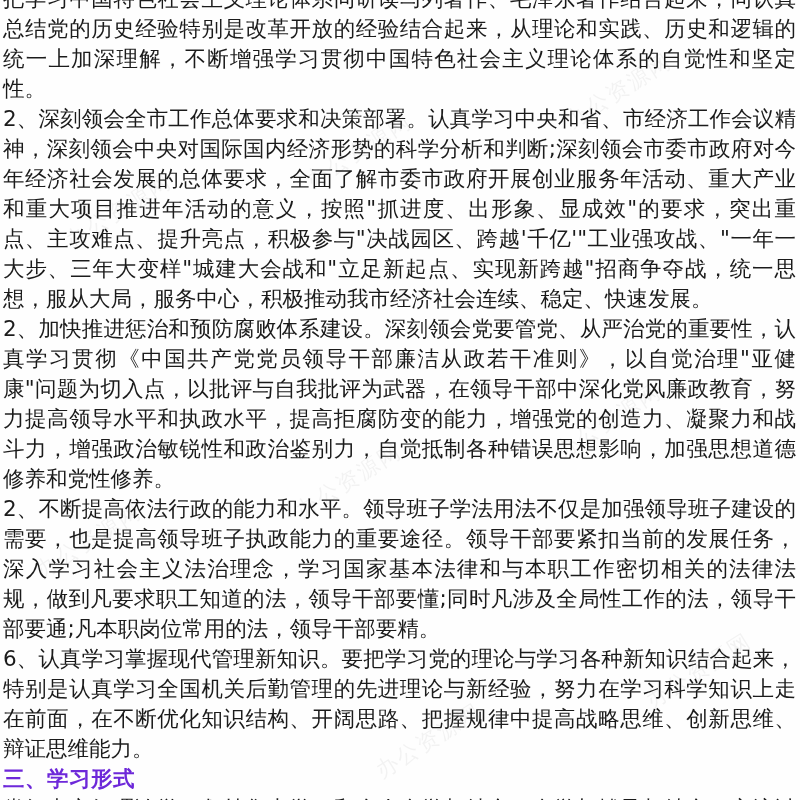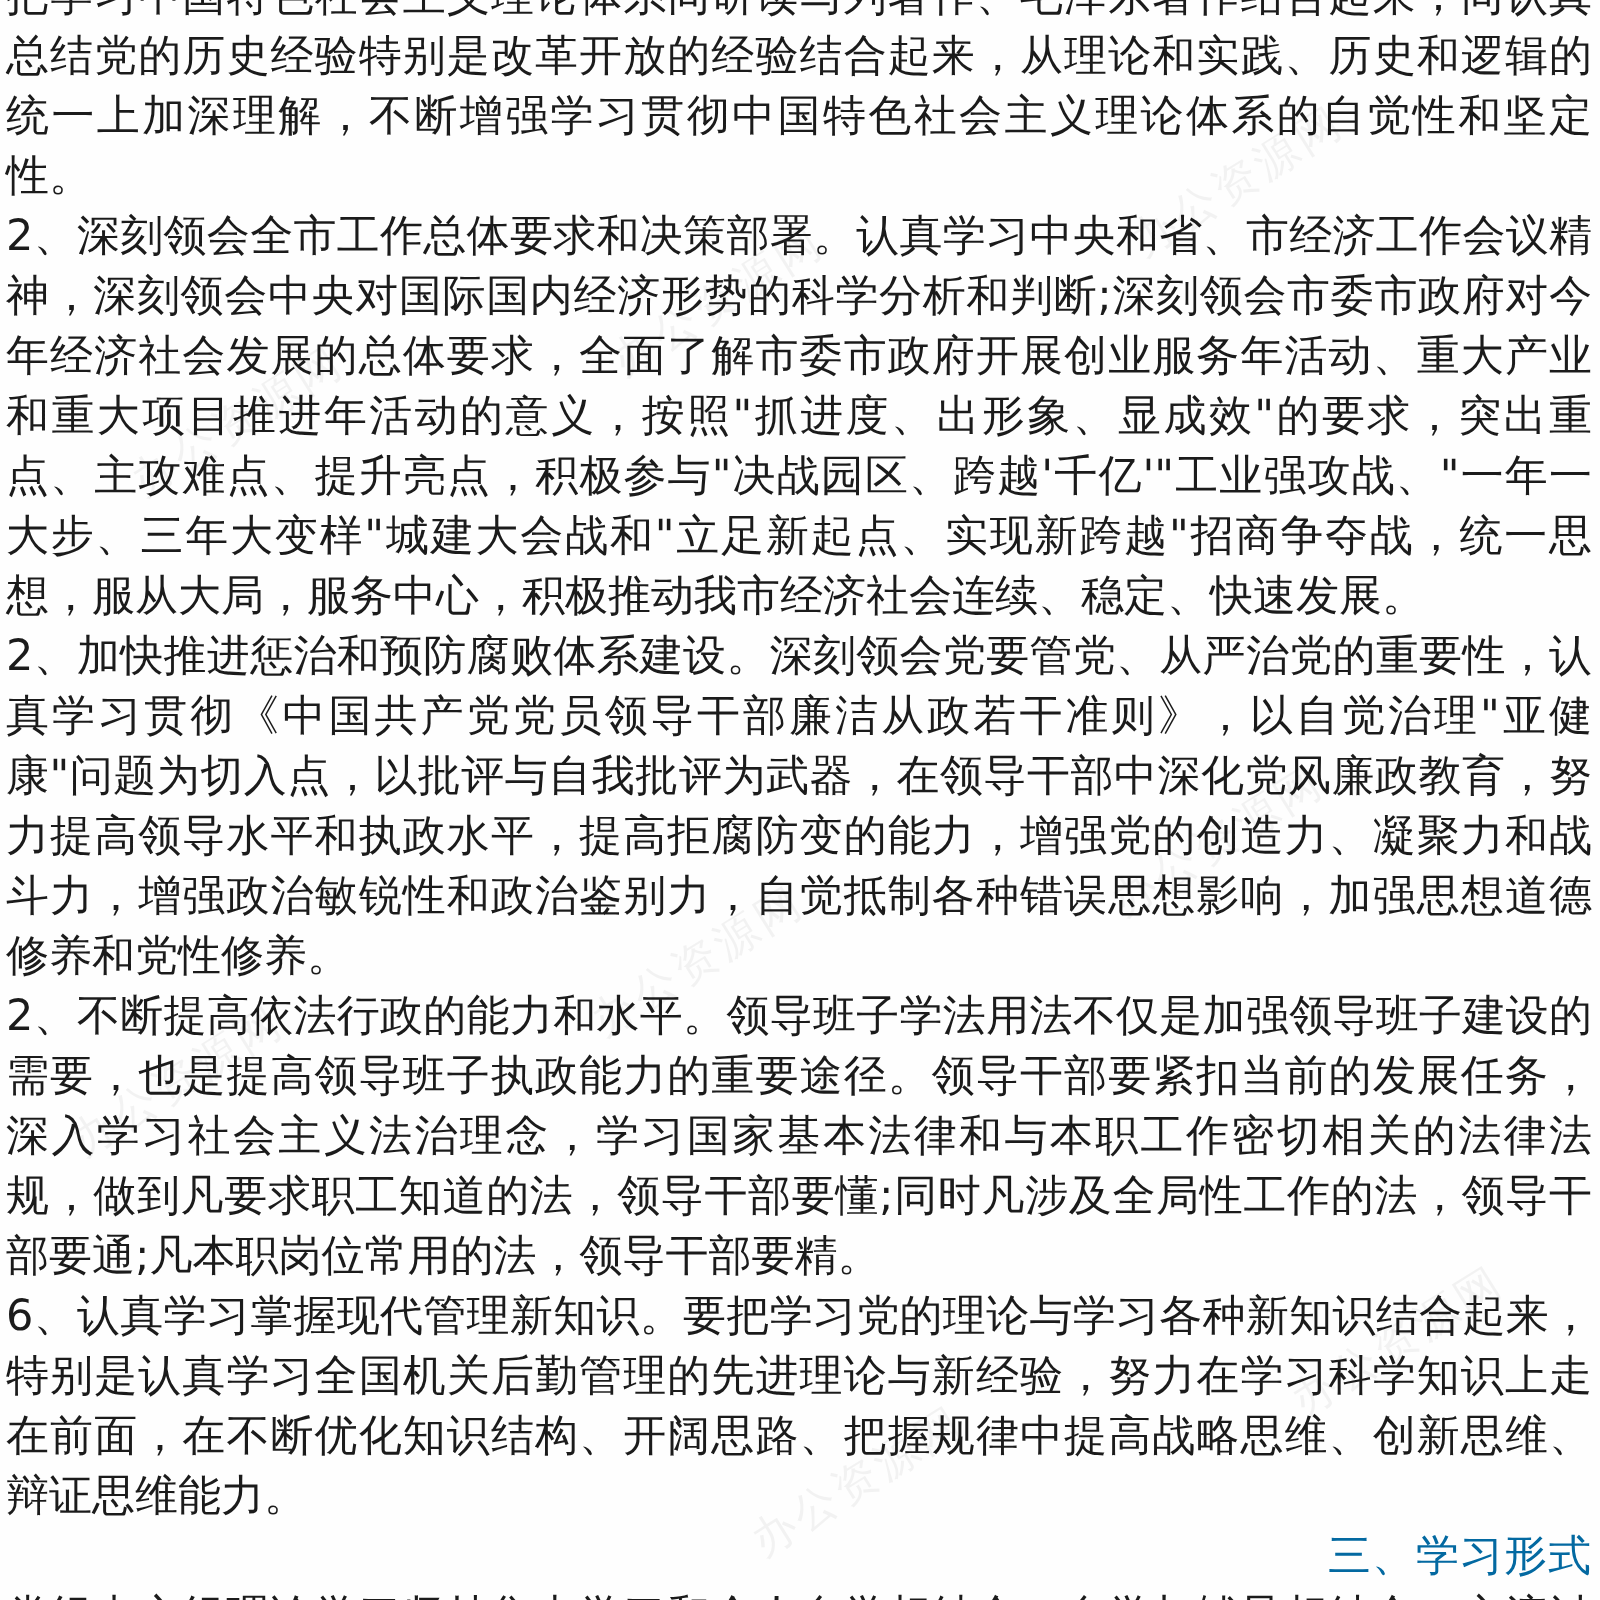--- a/index.html
+++ b/index.html
@@ -65,23 +65,23 @@
     -webkit-font-smoothing: antialiased;
   }
   p.para:last-child {
     text-align: justify;
   }
   p.heading {
     margin: 0;
     padding: 0;
     font-size: 21.5px;
     line-height: 30px;
-    color: #0369a1;
-    font-weight: 400;
-    text-align: right;
+    color: #6d28d9;
+    font-weight: 700;
+    text-align: left;
     letter-spacing: 0.5px;
   }
 </style>
 </head>
 <body>
 
 <div id="page">
 
   <div id="watermark-layer">
     <span class="wm" style="left:60px; top:230px;">办公资源网</span>

